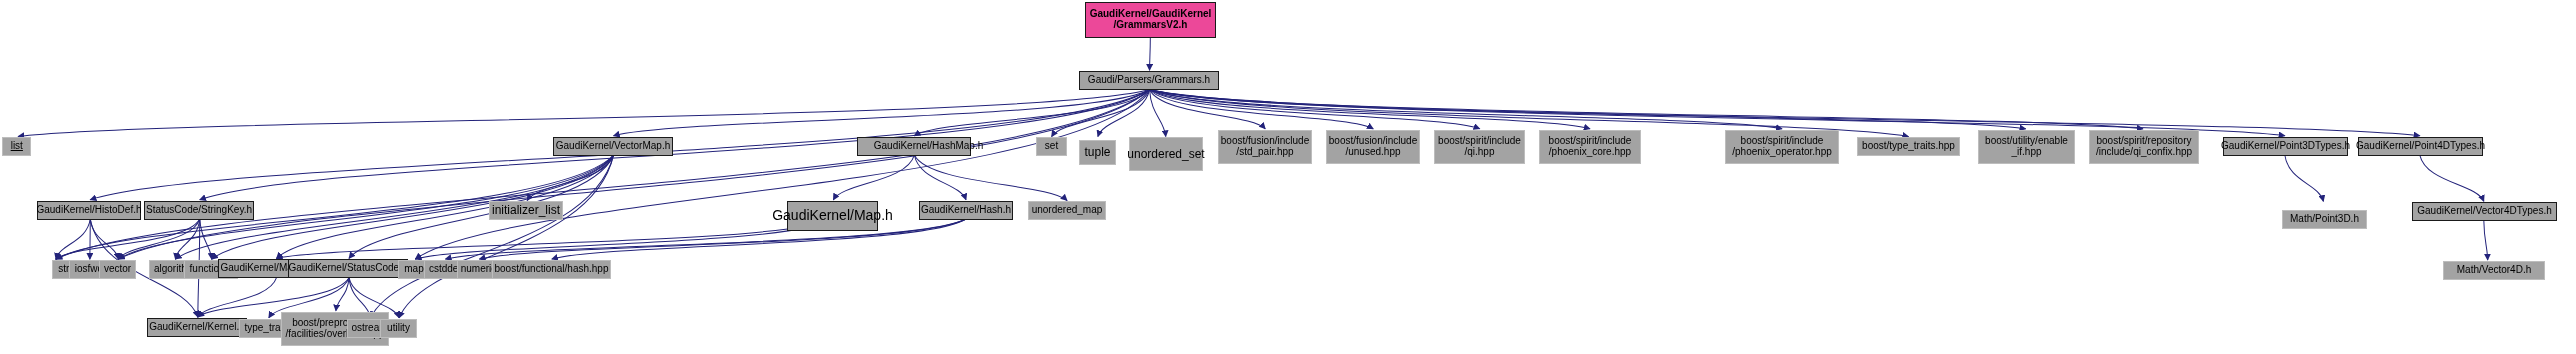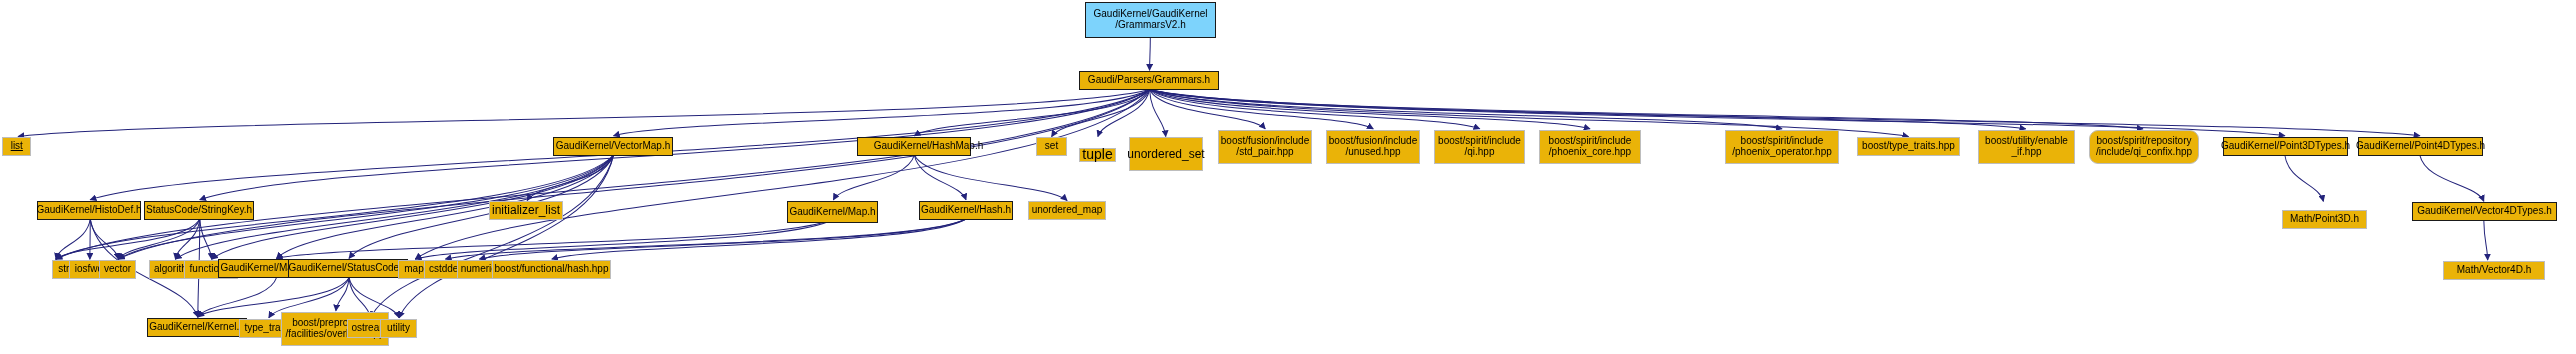--- a/index.html
+++ b/index.html
@@ -1,24 +1,24 @@
 <!DOCTYPE html>
 <html style="font-size:12.4px"><head>
 <meta charset="utf-8">
 <style>
   html,body{margin:0;padding:0;background:#ffffff;}
   #canvas{position:relative;width:2576px;height:354px;background:#ffffff;
           font-family:"Liberation Sans","DejaVu Sans",sans-serif;overflow:hidden;}
   svg.edges{position:absolute;left:0;top:0;width:2576px;height:354px;pointer-events:none;}
   .node{position:absolute;box-sizing:border-box;display:flex;align-items:center;
-        justify-content:center;text-align:center;color:#000000;background:#eab308;
+        justify-content:center;text-align:center;color:#000000;background:#a3a3a3;
         border:0.8px solid #c0c0c0;line-height:1.08;white-space:pre-line;}
   .node.lib{border:0.8px solid #bdbdbd;}
   .node.hdr{border:1.5px solid #1a1a1a;}
-  .node.root{border:1.5px solid #1a1a1a;background:#7dd3fc;}
+  .node.root{border:1.5px solid #1a1a1a;background:#ec4899;font-weight:bold;}
 </style>
 </head>
 <body>
 
 <div id="canvas">
   <svg class="edges" viewBox="0 0 3337 459">
     <defs>
       <marker id="ah" markerWidth="9" markerHeight="9" refX="8" refY="4.5" orient="auto" markerUnits="userSpaceOnUse">
         <path d="M0,0 L9,4.5 L0,9 z" fill="#23237a"></path>
       </marker>
@@ -83,43 +83,43 @@
         <path d="M3219,286 C3219.5,314.21500000000003 3223.4,317.62 3224,337" marker-end="url(#ah)"></path>
       </g>
   </svg>
 <div class="node root" style="left: 1085px; top: 1.5px; width: 131px; height: 36px; font-size: 10px;">GaudiKernel/GaudiKernel
 /GrammarsV2.h</div>
     <div class="node hdr" style="left: 1079px; top: 71px; width: 140px; height: 18.5px; font-size: 10px;">Gaudi/Parsers/Grammars.h</div>
     <div class="node lib" style="left: 2.3px; top: 137px; width: 29px; height: 18.5px; font-size: 10px; text-decoration: underline;">list</div>
     <div class="node hdr" style="left: 553px; top: 137px; width: 120px; height: 18.5px; font-size: 10px;">GaudiKernel/VectorMap.h</div>
     <div class="node hdr" style="left: 857px; top: 137px; width: 114px; height: 18.5px; font-size: 10px; padding-left: 29px;">GaudiKernel/HashMap.h</div>
     <div class="node lib" style="left: 1036px; top: 137px; width: 31px; height: 18.5px; font-size: 10px;">set</div>
-    <div class="node lib" style="left: 1079px; top: 148px; width: 37px; height: 14px; font-size: 14px;">tuple</div>
+    <div class="node lib" style="left: 1079px; top: 140px; width: 37px; height: 25px; font-size: 12px;">tuple</div>
     <div class="node lib" style="left: 1129px; top: 137px; width: 74px; height: 34px; font-size: 12px;">unordered_set</div>
     <div class="node lib" style="left: 1218px; top: 130px; width: 94px; height: 34px; font-size: 10px;">boost/fusion/include
 /std_pair.hpp</div>
     <div class="node lib" style="left: 1326px; top: 130px; width: 94px; height: 34px; font-size: 10px;">boost/fusion/include
 /unused.hpp</div>
     <div class="node lib" style="left: 1434px; top: 130px; width: 91px; height: 34px; font-size: 10px;">boost/spirit/include
 /qi.hpp</div>
     <div class="node lib" style="left: 1539px; top: 130px; width: 102px; height: 34px; font-size: 10px;">boost/spirit/include
 /phoenix_core.hpp</div>
     <div class="node lib" style="left: 1725px; top: 130px; width: 114px; height: 34px; font-size: 10px;">boost/spirit/include
 /phoenix_operator.hpp</div>
     <div class="node lib" style="left: 1857px; top: 137px; width: 103px; height: 18.5px; font-size: 10px;">boost/type_traits.hpp</div>
     <div class="node lib" style="left: 1978px; top: 130px; width: 97px; height: 34px; font-size: 10px;">boost/utility/enable
 _if.hpp</div>
-    <div class="node lib" style="left: 2089px; top: 130px; width: 110px; height: 34px; font-size: 10px; border-radius: 9px;">boost/spirit/repository
+    <div class="node lib" style="left: 2089px; top: 130px; width: 110px; height: 34px; font-size: 10px;">boost/spirit/repository
 /include/qi_confix.hpp</div>
     <div class="node hdr" style="left: 2223px; top: 137px; width: 125px; height: 18.5px; font-size: 10px;">GaudiKernel/Point3DTypes.h</div>
     <div class="node hdr" style="left: 2358px; top: 137px; width: 125px; height: 18.5px; font-size: 10px;">GaudiKernel/Point4DTypes.h</div>
     <div class="node hdr" style="left: 37px; top: 201px; width: 104px; height: 18.5px; font-size: 10px;">GaudiKernel/HistoDef.h</div>
     <div class="node hdr" style="left: 144px; top: 201px; width: 110px; height: 18.5px; font-size: 10px;">StatusCode/StringKey.h</div>
     <div class="node lib" style="left: 489px; top: 201px; width: 74px; height: 18.5px; font-size: 12px;">initializer_list</div>
-    <div class="node hdr" style="left: 787px; top: 201px; width: 91px; height: 22px; font-size: 10px;">GaudiKernel/Map.h</div>
+    <div class="node hdr" style="left: 787px; top: 201px; width: 91px; height: 30px; font-size: 14px;">GaudiKernel/Map.h</div>
     <div class="node hdr" style="left: 919px; top: 201px; width: 94px; height: 18.5px; font-size: 10px;">GaudiKernel/Hash.h</div>
     <div class="node lib" style="left: 1028px; top: 201px; width: 78px; height: 18.5px; font-size: 10px;">unordered_map</div>
     <div class="node lib" style="left: 2282px; top: 202px; width: 85px; height: 18.5px; font-size: 10px; margin-top: 8px;">Math/Point3D.h</div>
     <div class="node hdr" style="left: 2412px; top: 202px; width: 145px; height: 18.5px; font-size: 10px;">GaudiKernel/Vector4DTypes.h</div>
     <div class="node lib" style="left: 52px; top: 260px; width: 37px; height: 18.5px; font-size: 10px;">string</div>
     <div class="node lib" style="left: 69px; top: 260px; width: 40px; height: 18.5px; font-size: 10px;">iosfwd</div>
     <div class="node lib" style="left: 99px; top: 260px; width: 37px; height: 18.5px; font-size: 10px;">vector</div>
     <div class="node lib" style="left: 149px; top: 260px; width: 51px; height: 18.5px; font-size: 10px;">algorithm</div>
     <div class="node lib" style="left: 184px; top: 260px; width: 54px; height: 18.5px; font-size: 10px;">functional</div>
     <div class="node hdr" style="left: 218px; top: 259px; width: 114px; height: 18.5px; font-size: 10px;">GaudiKernel/MapBase.h</div>

